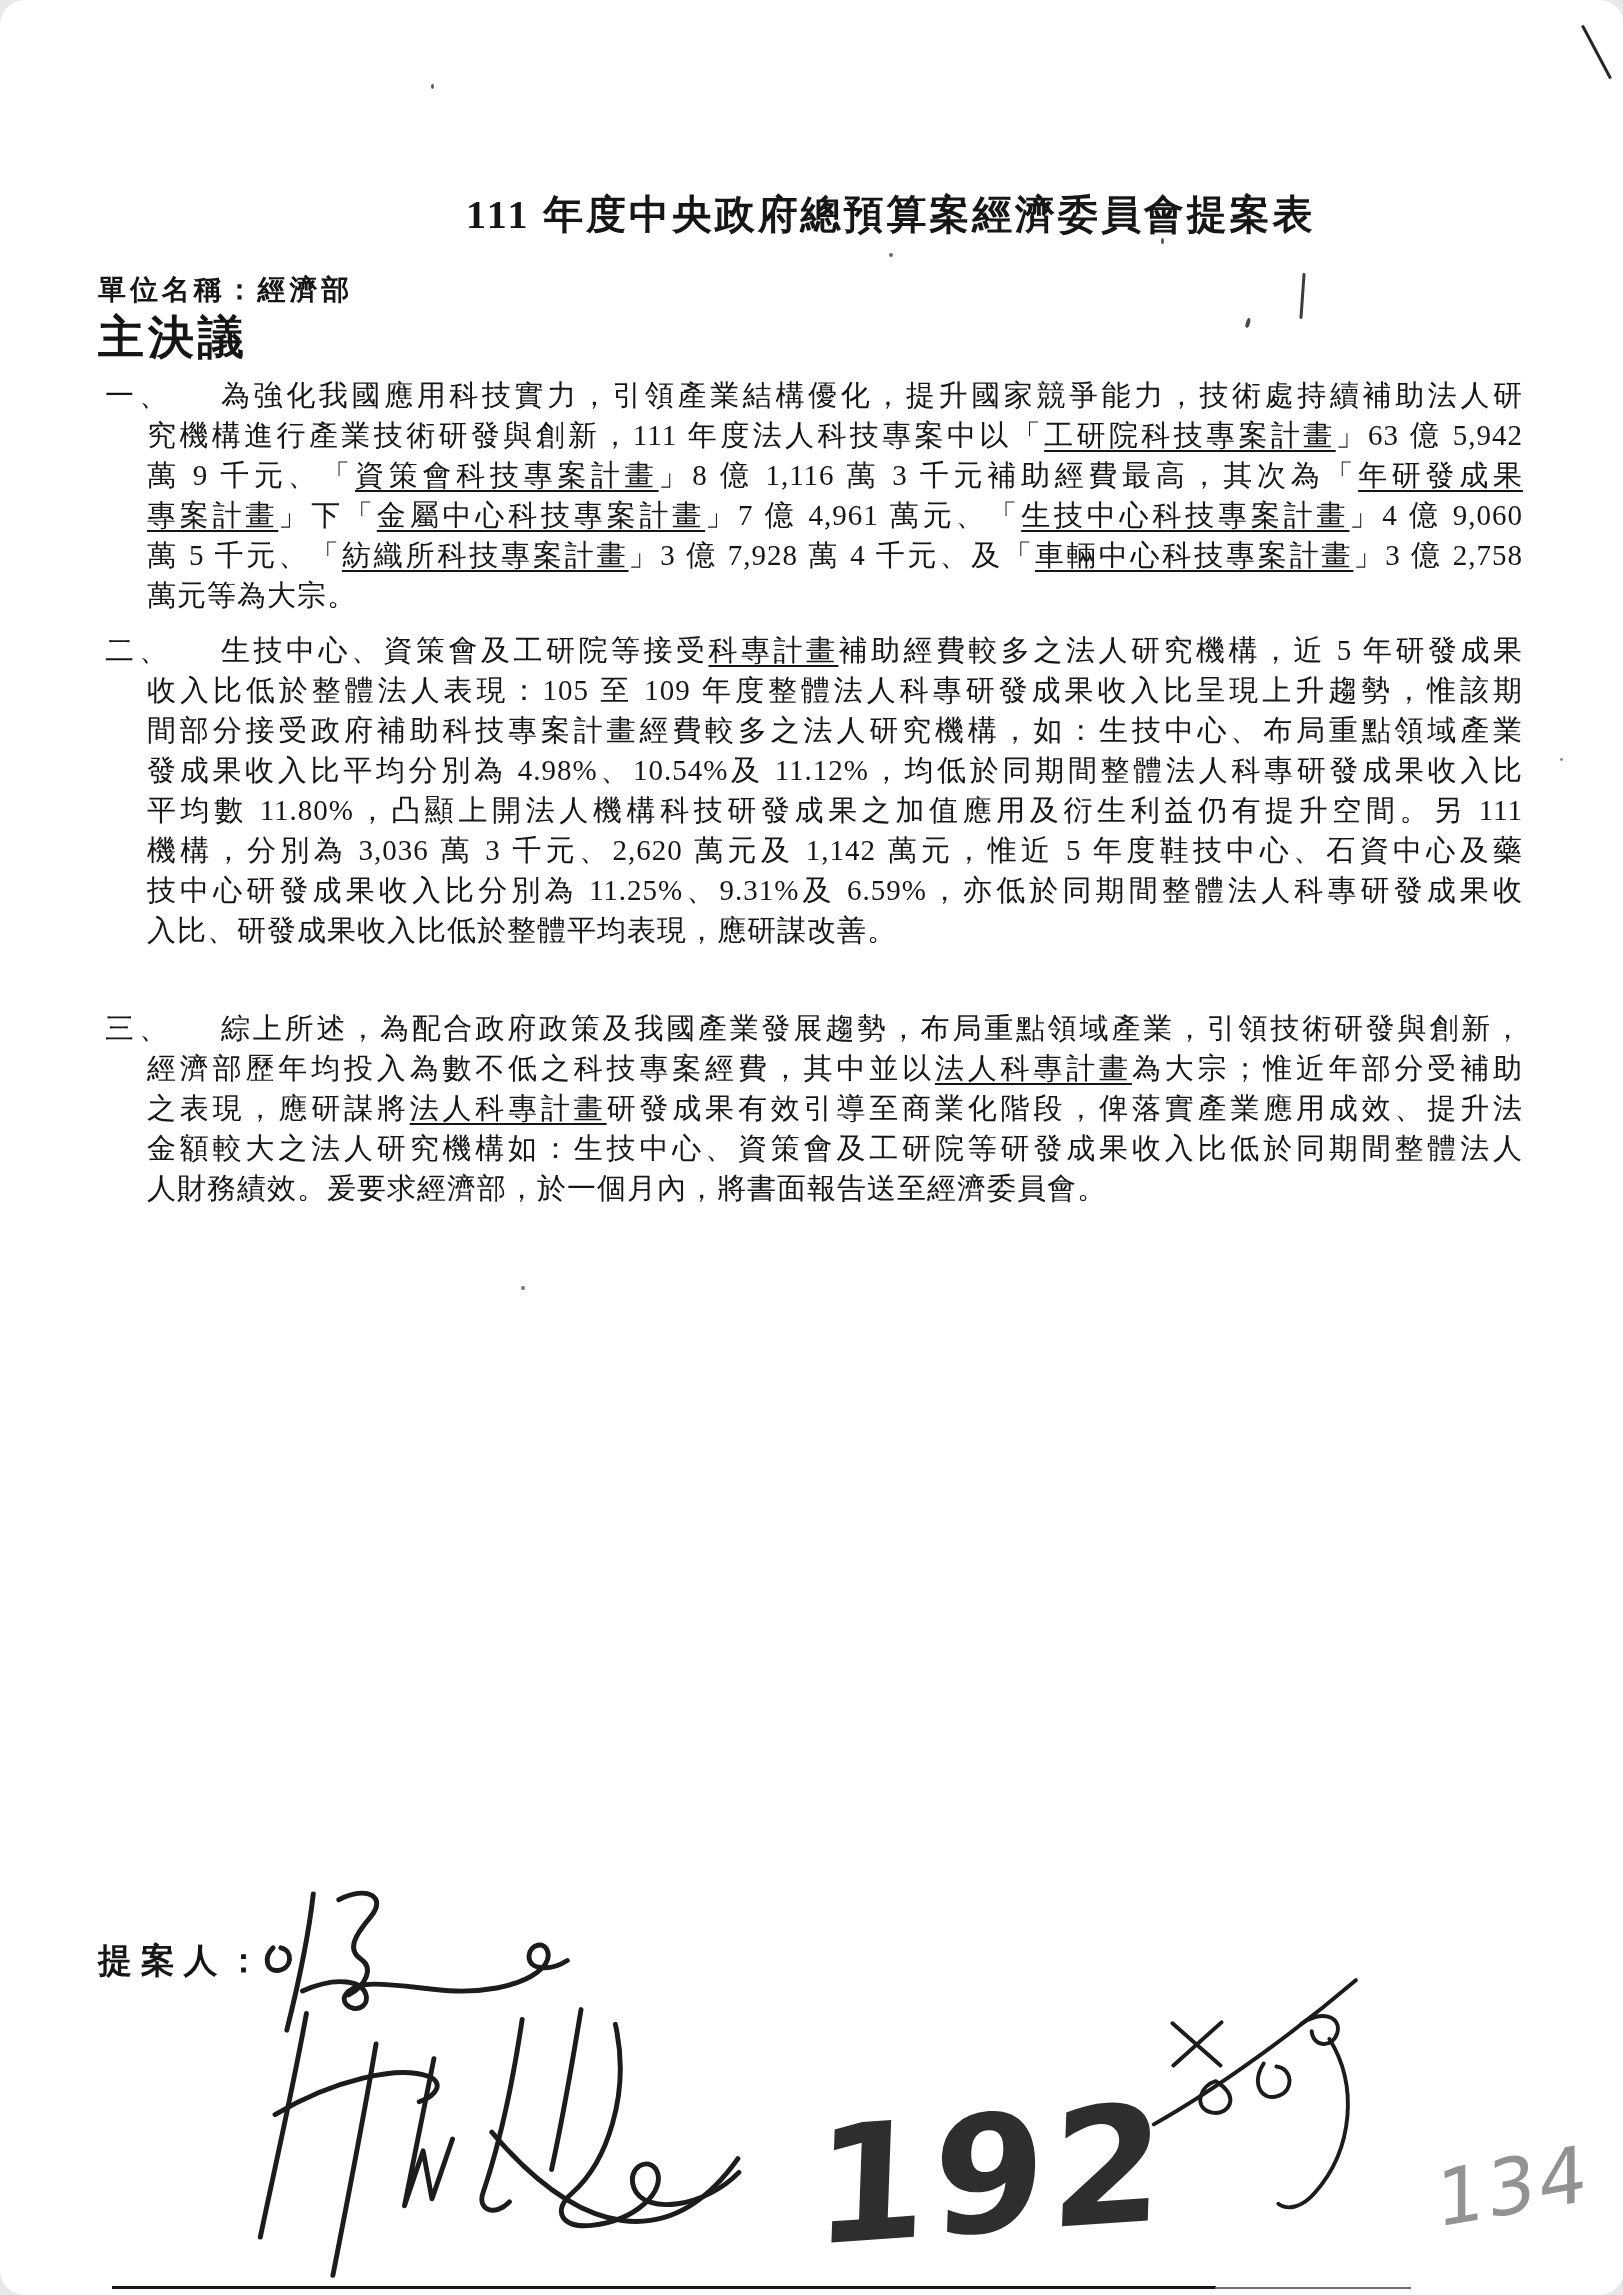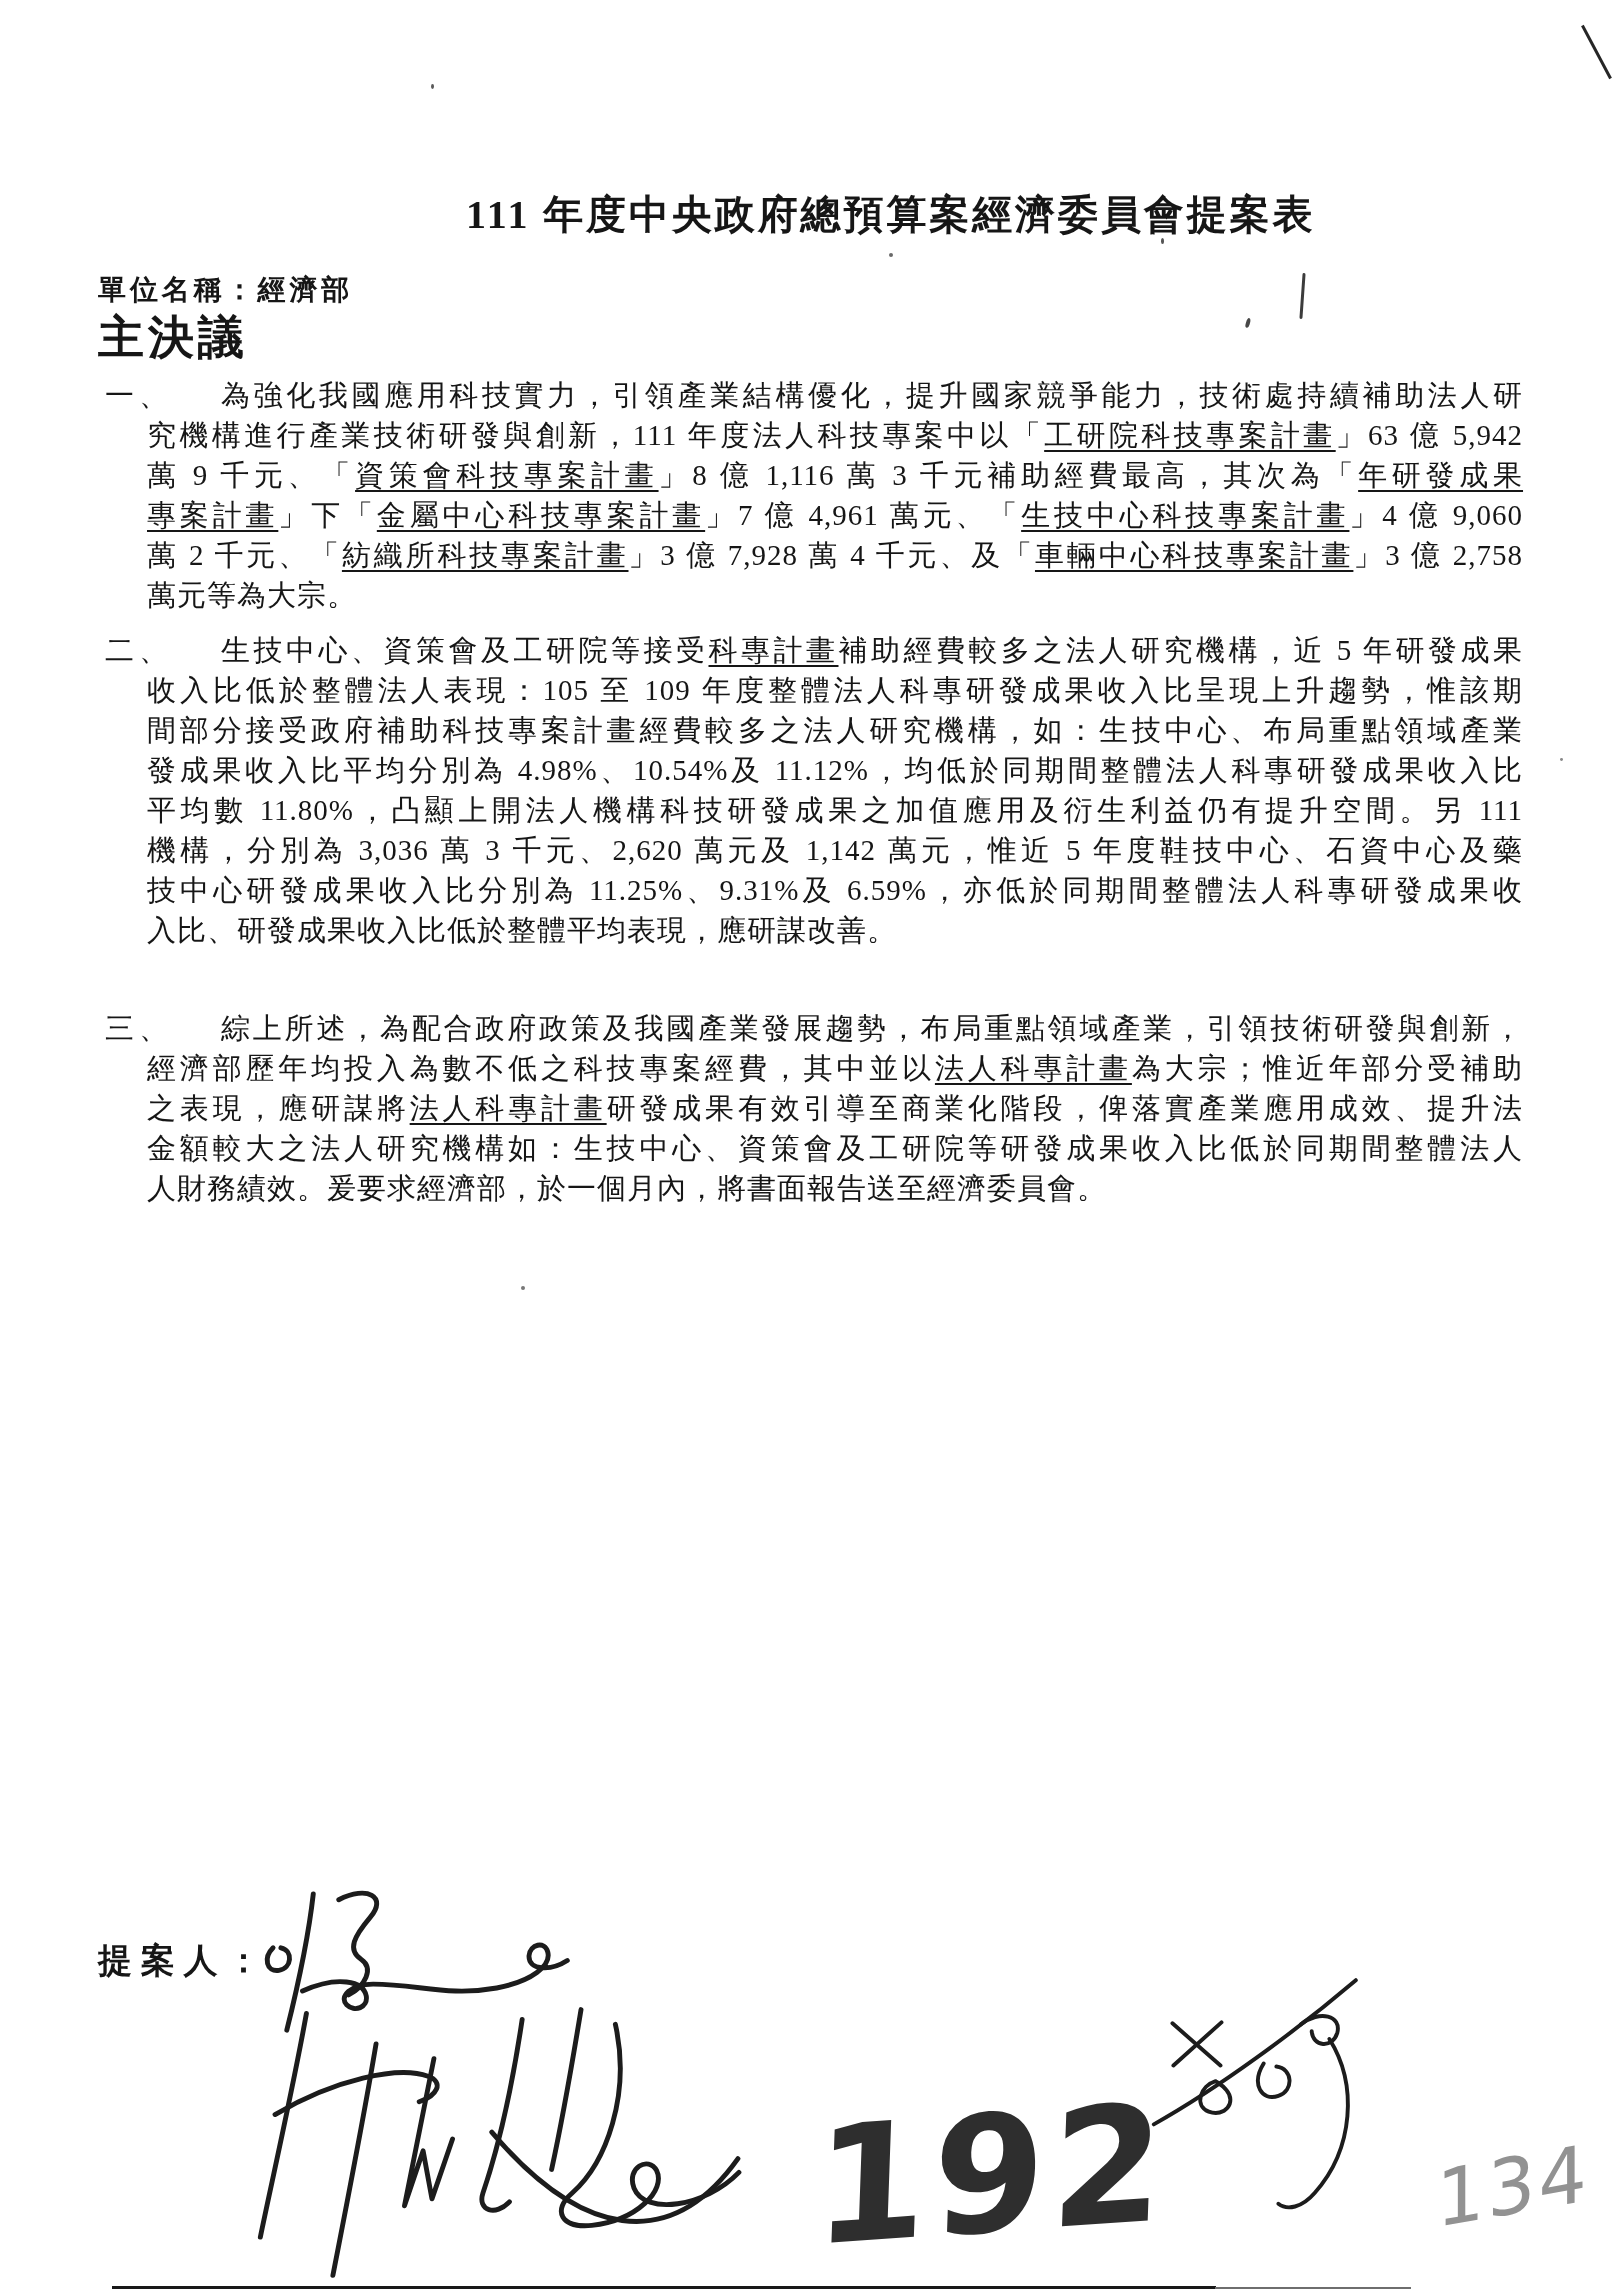--- a/index.html
+++ b/index.html
@@ -3,20 +3,21 @@
 <meta charset="utf-8">
 <style>
   html,body{margin:0;padding:0;background:#e8e8e8;}
   .page{
     position:relative;
     width:1624px;height:2295px;
     background:#ffffff;
     overflow:hidden;
     font-family:"Liberation Serif","DejaVu Serif",serif;
     color:#161616;
+    border-radius:25px;
   }
   
   .title{
     position:absolute;left:466px;top:187px;
     font-size:40px;font-weight:bold;letter-spacing:2.9px;white-space:nowrap;
   }
   .unit-row{
     position:absolute;left:98px;top:271px;
     font-size:28px;font-weight:bold;letter-spacing:3.9px;white-space:nowrap;
   }
@@ -80,21 +81,21 @@
   <div class="unit-row"><span>單位名稱：</span><span>經濟部</span></div>
 
   <div class="main-heading">主決議</div>
 
   <div id="paragraphs">
       <div class="para p1">
         <div class="line first"><span class="pnum">一、</span><span>為強化我國應用科技實力，引領產業結構優化，提升國家競爭能力，技術處持續補助法人研</span></div>
         <div class="line"><span>究機構進行產業技術研發與創新，111 年度法人科技專案中以「</span><span class="u">工研院科技專案計畫</span><span>」63 億 5,942</span></div>
         <div class="line"><span>萬 9 千元、「</span><span class="u">資策會科技專案計畫</span><span>」8 億 1,116 萬 3 千元補助經費最高，其次為「</span><span class="u">年研發成果</span></div>
         <div class="line"><span class="u">專案計畫</span><span>」下「</span><span class="u">金屬中心科技專案計畫</span><span>」7 億 4,961 萬元、「</span><span class="u">生技中心科技專案計畫</span><span>」4 億 9,060</span></div>
-        <div class="line"><span>萬 2 千元、「</span><span class="u">紡織所科技專案計畫</span><span>」3 億 7,928 萬 4 千元、及「</span><span class="u">車輛中心科技專案計畫</span><span>」3 億 2,758</span></div>
+        <div class="line"><span>萬 5 千元、「</span><span class="u">紡織所科技專案計畫</span><span>」3 億 7,928 萬 4 千元、及「</span><span class="u">車輛中心科技專案計畫</span><span>」3 億 2,758</span></div>
         <div class="line last"><span>萬元等為大宗。</span></div>
       </div>
       <div class="para p2">
         <div class="line first"><span class="pnum">二、</span><span>生技中心、資策會及工研院等接受</span><span class="u">科專計畫</span><span>補助經費較多之法人研究機構，近 5 年研發成果</span></div>
         <div class="line"><span>收入比低於整體法人表現：105 至 109 年度整體法人科專研發成果收入比呈現上升趨勢，惟該期</span></div>
         <div class="line"><span>間部分接受政府補助科技專案計畫經費較多之法人研究機構，如：生技中心、布局重點領域產業</span></div>
         <div class="line"><span>發成果收入比平均分別為 4.98%、10.54%及 11.12%，均低於同期間整體法人科專研發成果收入比</span></div>
         <div class="line"><span>平均數 11.80%，凸顯上開法人機構科技研發成果之加值應用及衍生利益仍有提升空間。另 111</span></div>
         <div class="line"><span>機構，分別為 3,036 萬 3 千元、2,620 萬元及 1,142 萬元，惟近 5 年度鞋技中心、石資中心及藥</span></div>
         <div class="line"><span>技中心研發成果收入比分別為 11.25%、9.31%及 6.59%，亦低於同期間整體法人科專研發成果收</span></div>

